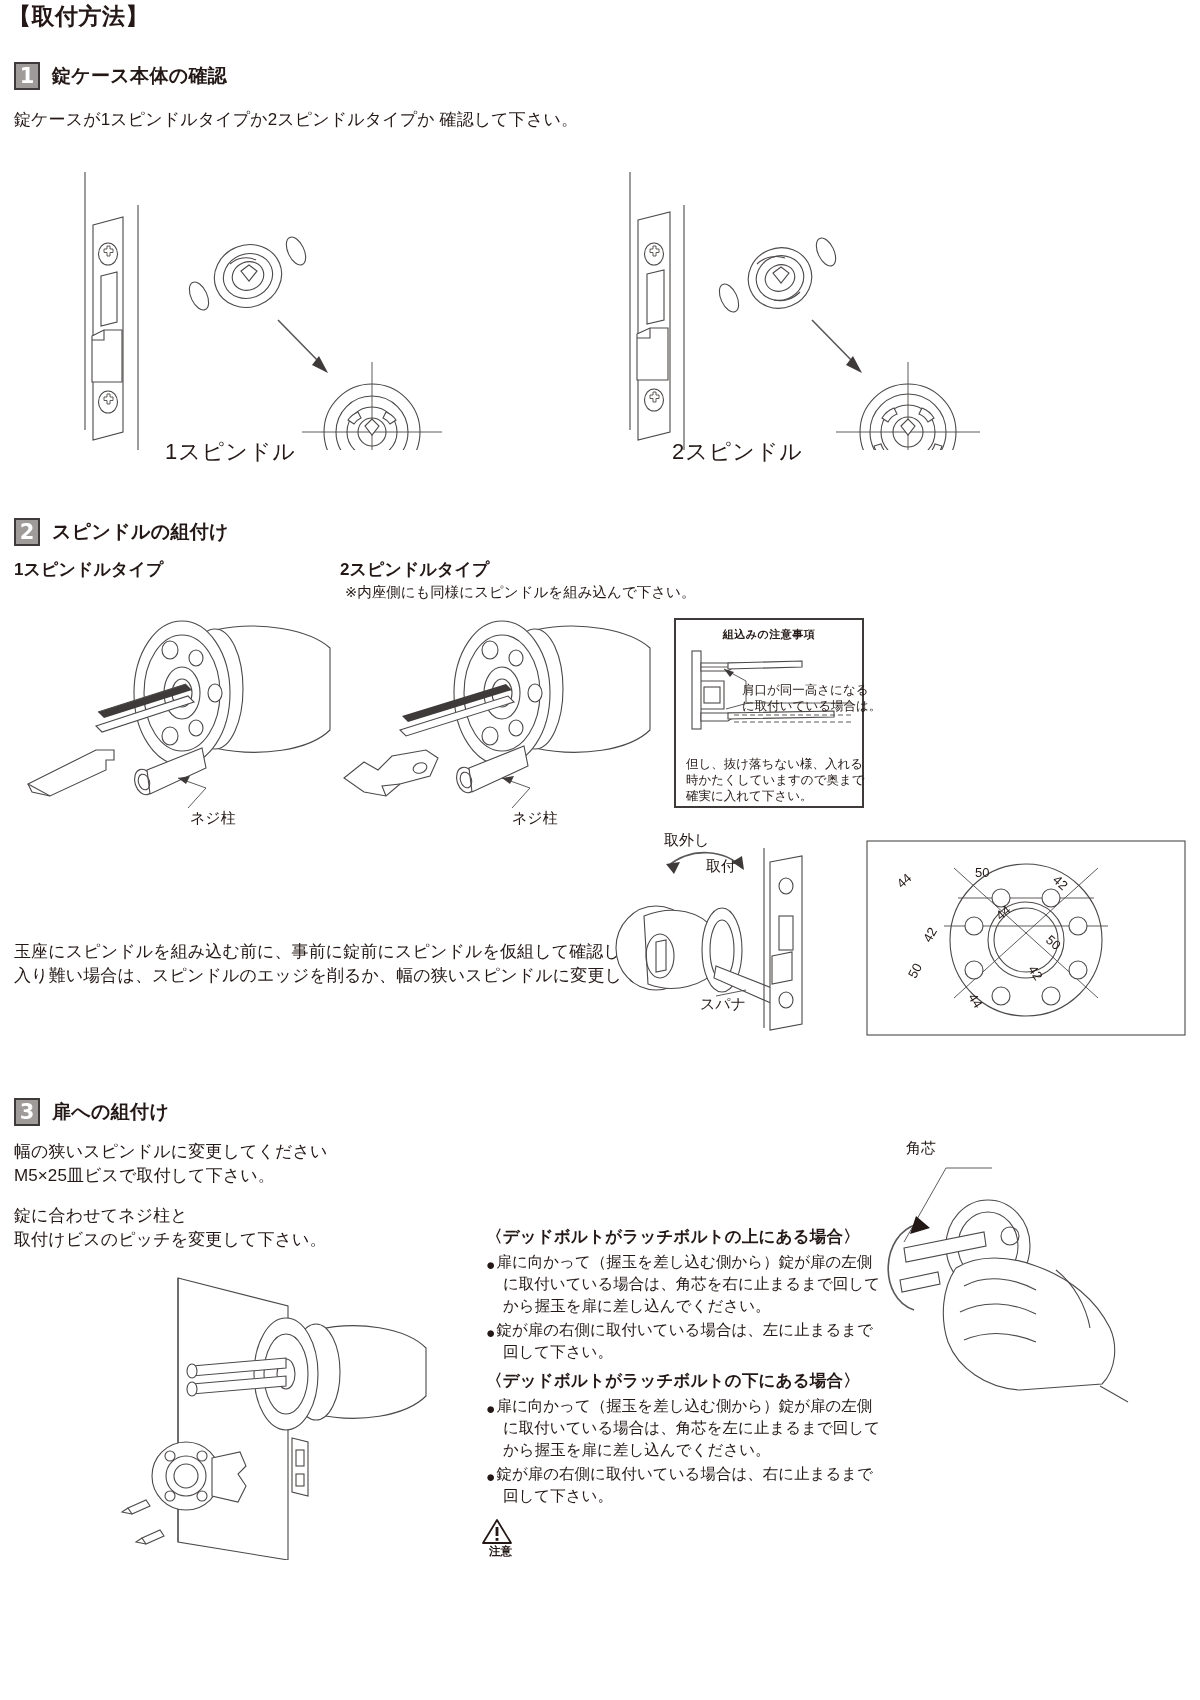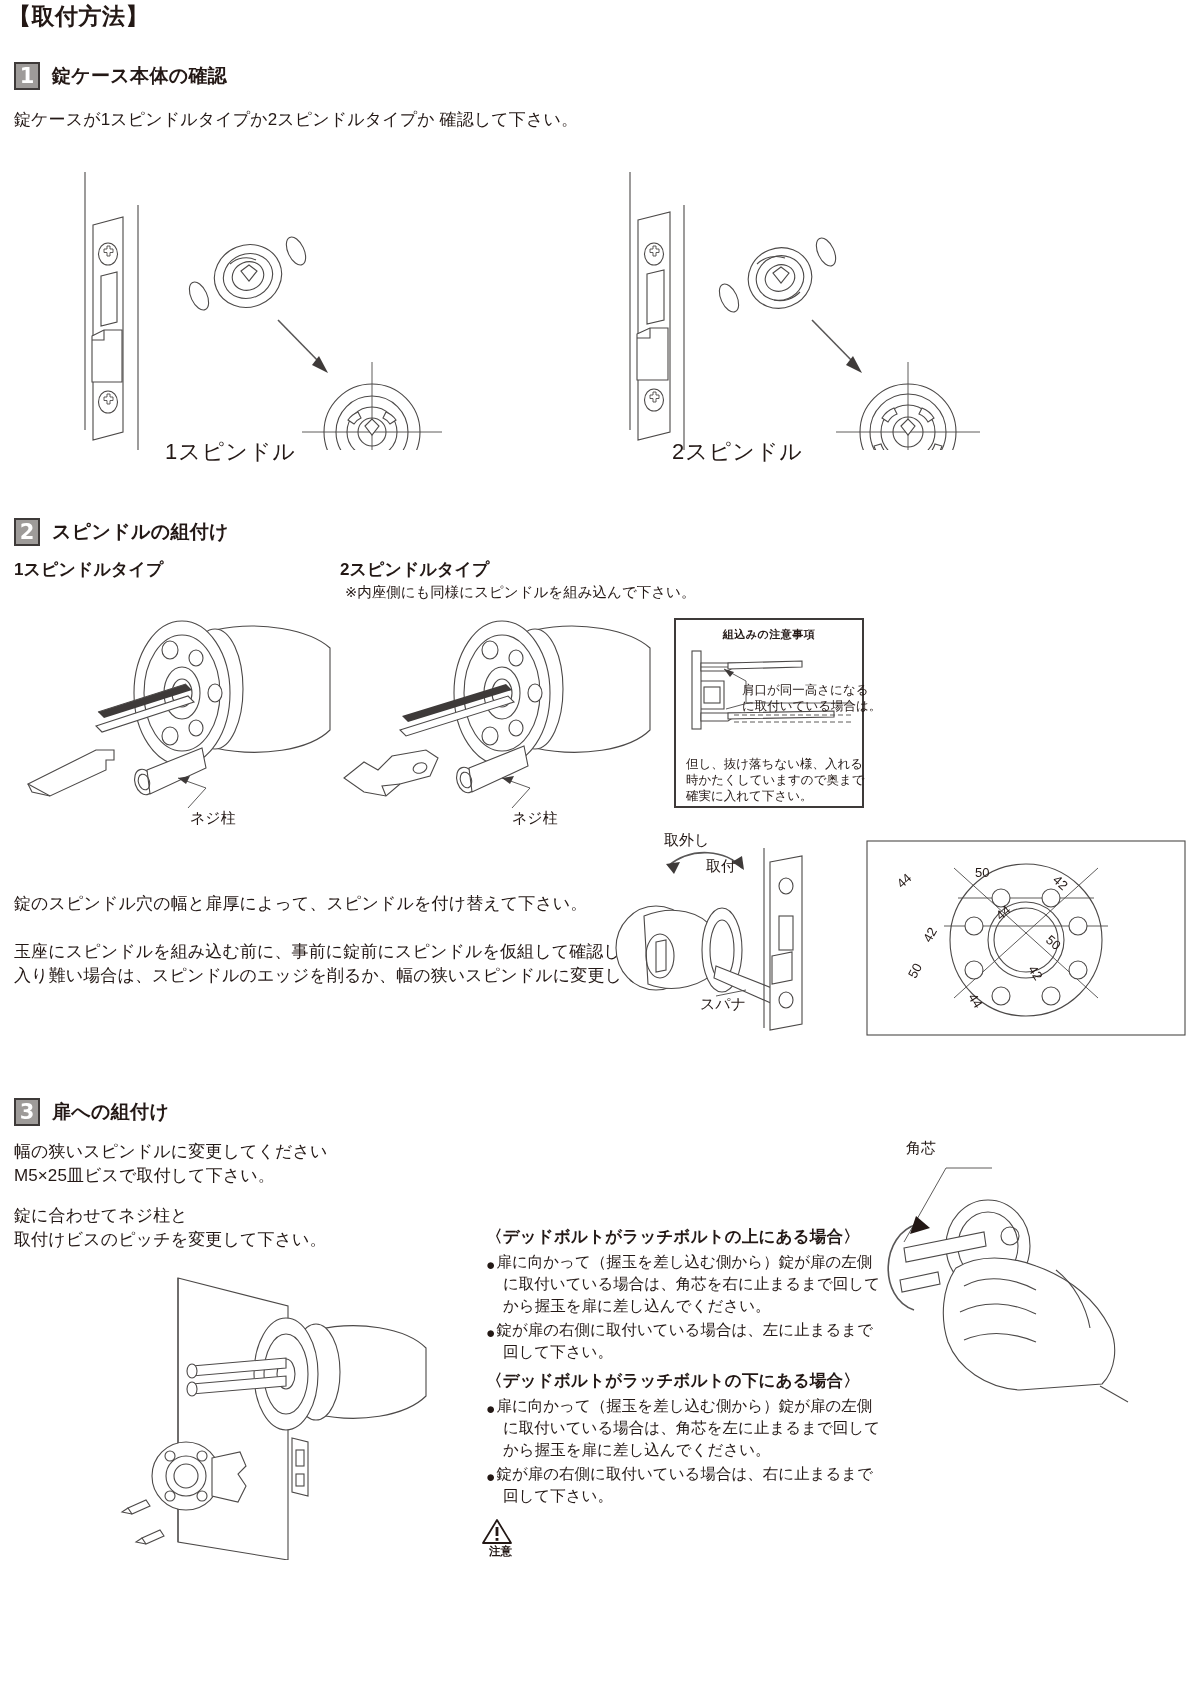--- a/index.html
+++ b/index.html
@@ -276,21 +276,20 @@
     </svg>
 
     <div class="abs t notice-text" style="left:66px; top:62px;">肩口が同一高さになる</div>
     <div class="abs t notice-text" style="left:66px; top:78px;">に取付いている場合は。</div>
 
     <div class="abs t notice-text" style="left:10px; top:136px;">但し、抜け落ちない様、入れる</div>
     <div class="abs t notice-text" style="left:10px; top:152px;">時かたくしていますので奥まで</div>
     <div class="abs t notice-text" style="left:10px; top:168px;">確実に入れて下さい。</div>
   </div>
 
-  <div class="abs t body-text" style="left:14px; top:892px;">錠のスピンドル穴の幅と扉厚によって、スピンドルを付け替えて下さい。</div>
   <div class="abs t body-text" style="left:14px; top:940px;">玉座にスピンドルを組み込む前に、事前に錠前にスピンドルを仮組して確認して下さい。</div>
   <div class="abs t body-text" style="left:14px; top:964px;">入り難い場合は、スピンドルのエッジを削るか、幅の狭いスピンドルに変更してください。</div>
 
   <div class="abs t cap" style="left:664px; top:832px;">取外し</div>
   <div class="abs t cap" style="left:706px; top:858px;">取付</div>
   <div class="abs t cap" style="left:700px; top:996px;">スパナ</div>
 
   <svg class="abs" style="left:596px; top:838px;" width="260" height="200" viewBox="0 0 260 200">
 
     <path class="ln-d" d="M72 28 C96 8 130 12 146 30"></path>

